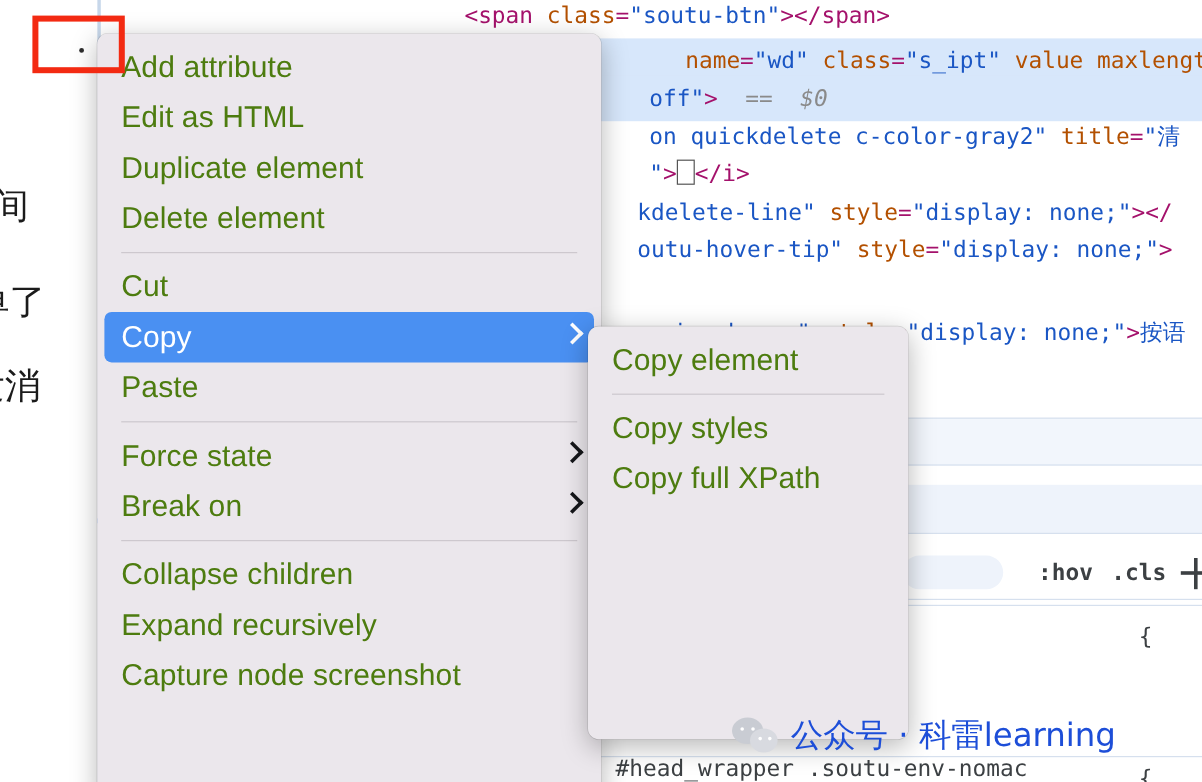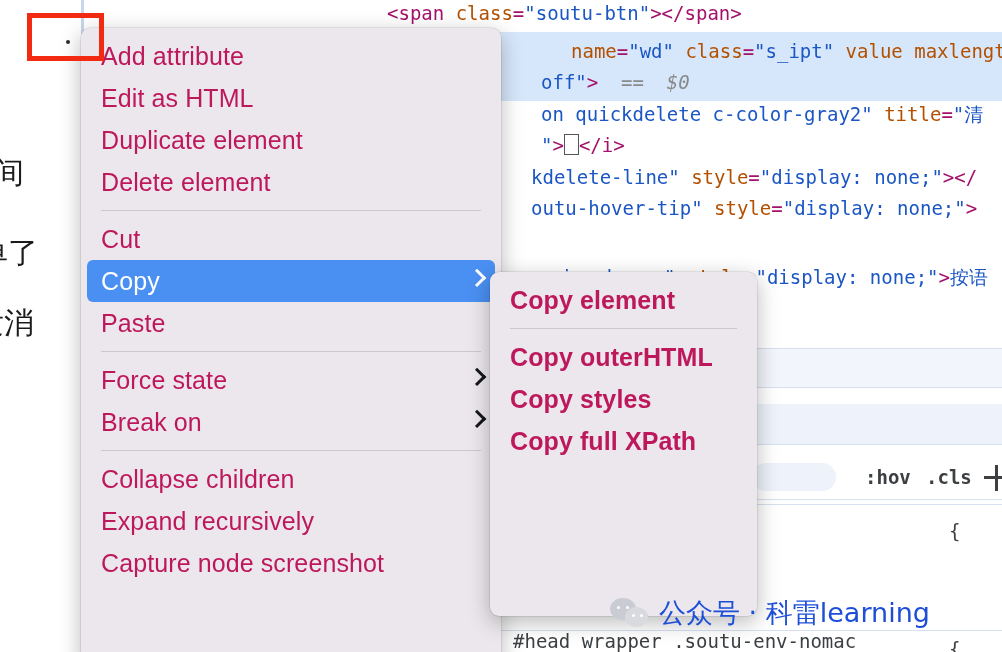--- a/index.html
+++ b/index.html
@@ -206,21 +206,21 @@
     box-sizing: border-box;
   }
   .ctx-item {
     position: relative;
     height: 42px;
     line-height: 42px;
     margin: 0 6px;
     padding: 0 14px;
     border-radius: 6px;
     font-size: 25px;
-    color: #be185d;
+    color: #4d7c0f;
     white-space: nowrap;
     letter-spacing: 0.1px;
   }
   .ctx-item.selected {
     background: #4a90f2;
     color: #ffffff;
   }
   .ctx-sep {
     height: 1px;
     background: #cdc8ce;
@@ -340,24 +340,23 @@
       <div class="ctx-item"><span>Paste</span></div>
       <div class="ctx-sep"></div>
       <div class="ctx-item"><span>Force state</span><span class="ctx-arrow"></span></div>
       <div class="ctx-item"><span>Break on</span><span class="ctx-arrow"></span></div>
       <div class="ctx-sep"></div>
       <div class="ctx-item"><span>Collapse children</span></div>
       <div class="ctx-item"><span>Expand recursively</span></div>
       <div class="ctx-item"><span>Capture node screenshot</span></div>
     </div>
 
-  <div class="ctx-menu" id="ctx-submenu" style="left: 490px; top: 272px; width: 267px; height: 344px; font-weight: bold;">
+  <div class="ctx-menu" id="ctx-submenu" style="left: 490px; top: 272px; width: 267px; height: 344px;">
       <div class="ctx-item"><span>Copy element</span></div>
       <div class="ctx-sep"></div>
-      <div class="ctx-item"><span>Copy outerHTML</span></div>
       <div class="ctx-item"><span>Copy styles</span></div>
       <div class="ctx-item"><span>Copy full XPath</span></div>
     </div>
 
   <div class="node-dot" style="left:66px; top:40px;"></div>
 
   <div class="annot-rect" id="annot-rect" style="left: 27px; top: 13px; width: 77px; height: 48px; border-color: rgb(243, 42, 18);"></div>
 
   <div class="watermark" id="watermark" style="left: 610px; top: 595px; color: #1d4ed8;">
     <span class="wechat-ico">

